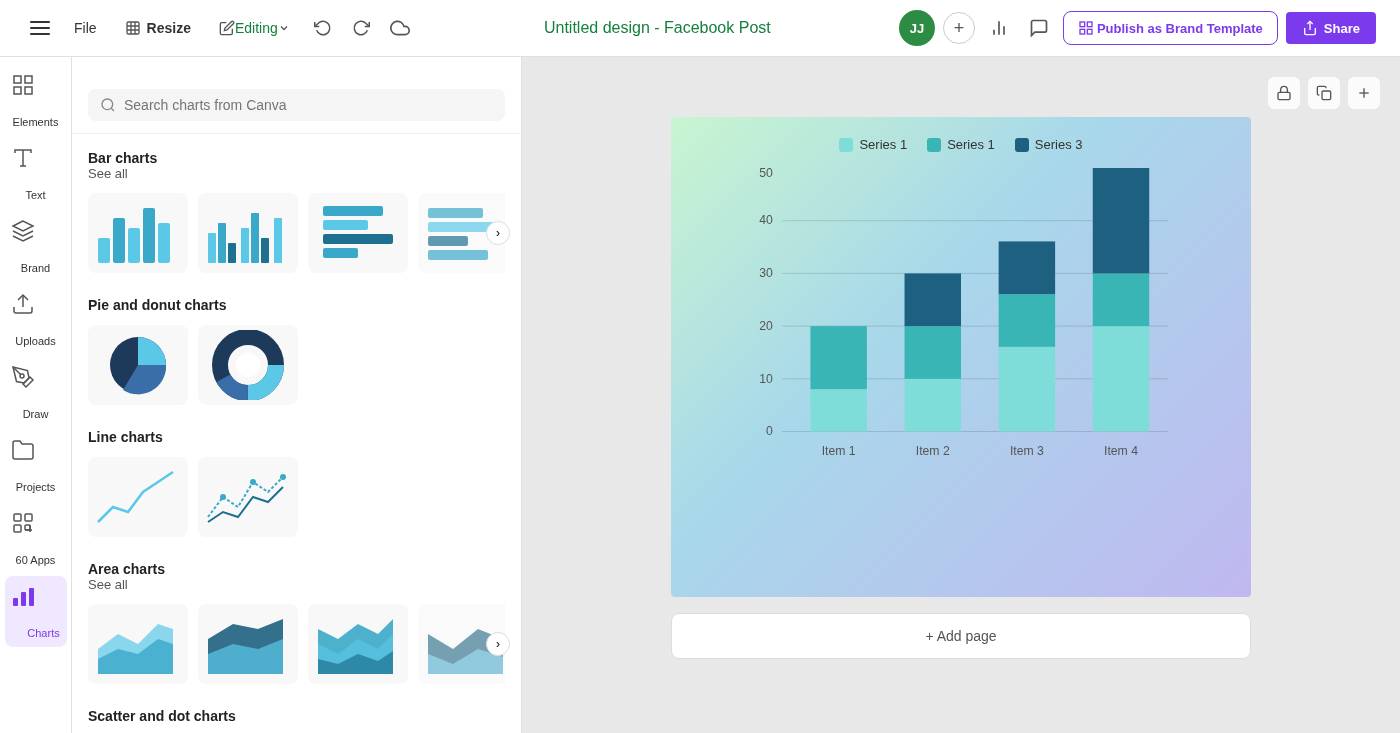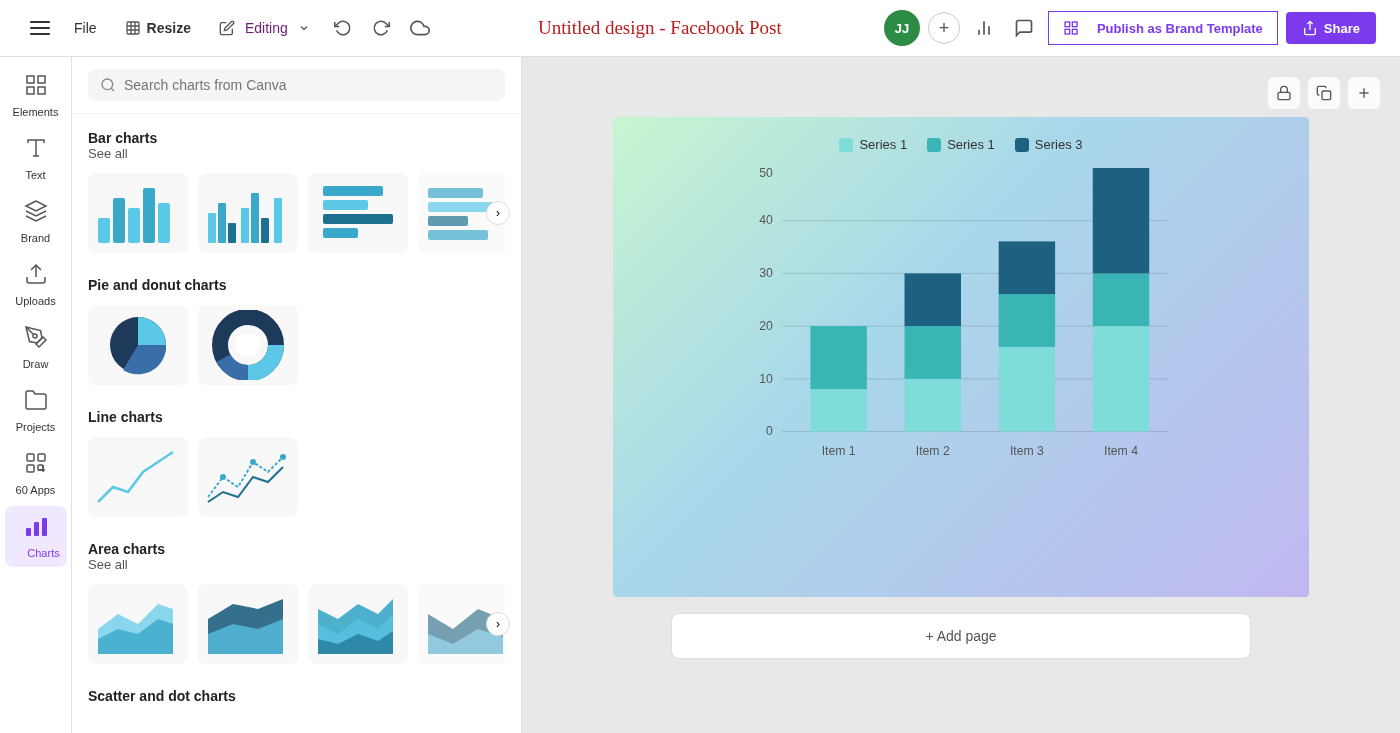--- a/index.html
+++ b/index.html
@@ -15,51 +15,51 @@
     .toolbar-center { flex: 1; display: flex; justify-content: center; align-items: center; }
     .toolbar-right { display: flex; align-items: center; gap: 8px; flex: 0 0 auto; }
 
     .hamburger-btn { background: none; border: none; cursor: pointer; padding: 6px; display: flex; flex-direction: column; gap: 4px; }
     .hamburger-btn span { display: block; width: 20px; height: 2px; background: #333; border-radius: 2px; }
 
     .file-btn { background: none; border: none; cursor: pointer; font-size: 14px; color: #333; padding: 6px 10px; border-radius: 6px; font-weight: 500; }
 
     .resize-btn { display: flex; align-items: center; gap: 6px; background: none; border: none; cursor: pointer; font-size: 14px; color: #333; padding: 6px 10px; border-radius: 6px; font-weight: 700; }
 
-    .editing-btn { display: flex; align-items: center; gap: 10px; background: none; border: none; cursor: pointer; font-size: 14px; color: #701a75; padding: 6px 10px; border-radius: 6px; font-weight: 500; }
+    .editing-btn { display: flex; align-items: center; gap: 0; background: none; border: none; cursor: pointer; font-size: 14px; color: #15803d; padding: 6px 10px; border-radius: 6px; font-weight: 500; }
 
     .undo-btn, .redo-btn { background: none; border: none; cursor: pointer; padding: 6px; color: #555; border-radius: 6px; display: flex; align-items: center; justify-content: center; }
 
     .cloud-btn { background: none; border: none; cursor: pointer; padding: 6px; color: #555; border-radius: 6px; display: flex; align-items: center; justify-content: center; }
 
-    .doc-title { font-size: 19px; color: #b91c1c; white-space: nowrap; font-family: Liberation Serif, serif; }
+    .doc-title { font-size: 16px; color: #15803d; white-space: nowrap; }
 
     .avatar-btn { width: 36px; height: 36px; border-radius: 50%; background: #2d8c44; border: none; cursor: pointer; color: #fff; font-size: 13px; font-weight: 700; display: flex; align-items: center; justify-content: center; }
     .add-btn { width: 32px; height: 32px; border-radius: 50%; border: 1.5px solid #ccc; background: none; cursor: pointer; color: #555; font-size: 18px; display: flex; align-items: center; justify-content: center; }
     .stats-btn, .comments-btn { background: none; border: none; cursor: pointer; padding: 6px; color: #555; border-radius: 6px; display: flex; align-items: center; justify-content: center; }
 
-    .publish-btn { display: flex; align-items: center; gap: 18px; border: 1.5px solid #7c3aed; background: #fff; color: #7c3aed; font-size: 13px; font-weight: 600; padding: 8px 14px; border-radius: 0; cursor: pointer; white-space: nowrap; }
+    .publish-btn { display: flex; align-items: center; gap: 3px; border: 1.5px solid #7c3aed; background: #fff; color: #7c3aed; font-size: 13px; font-weight: 600; padding: 8px 14px; border-radius: 8px; cursor: pointer; white-space: nowrap; }
 
     .share-btn { display: flex; align-items: center; gap: 6px; background: #7c3aed; color: #fff; font-size: 13px; font-weight: 600; padding: 8px 16px; border-radius: 4px; cursor: pointer; border: none; white-space: nowrap; }
 
     
     .main-layout { display: flex; height: calc(733px - 57px); }
 
     
     .icon-sidebar { width: 72px; background: #fff; border-right: 1px solid #e0e0e0; display: flex; flex-direction: column; align-items: center; padding: 8px 0; gap: 2px; overflow-y: auto; }
-    .sidebar-item { display: flex; flex-direction: column; align-items: center; gap: 9px; padding: 8px 6px; border-radius: 8px; cursor: pointer; width: 62px; }
+    .sidebar-item { display: flex; flex-direction: column; gap: 19px; padding: 8px 6px; border-radius: 8px; cursor: pointer; width: 62px; }
     .sidebar-item.active { background: #f0e8ff; }
     .sidebar-item svg { width: 24px; height: 24px; }
     .sidebar-item-label { font-size: 11px; color: #333; text-align: center; }
     .sidebar-item.active .sidebar-item-label { color: #7c3aed; }
 
     
     .chart-panel { width: 450px; background: #fff; border-right: 1px solid #e0e0e0; overflow-y: auto; }
     .search-area { padding: 12px 16px; border-bottom: 1px solid #f0f0f0; }
-    .search-box { display: flex; gap: 8px; background: #f5f5f5; border-radius: 8px; padding: 8px 12px; width: 100%; }
+    .search-box { display: flex; gap: 8px; background: #f5f5f5; border-radius: 8px; padding: 8px 12px; width: 100%; margin-top: 20px; }
     .search-box input { border: none; background: transparent; font-size: 14px; color: #555; outline: none; flex: 1; }
 
     .section { padding: 16px 16px 8px; }
     .section-header { display: flex; justify-content: space-between; align-items: flex-start; margin-bottom: 12px; flex-direction: column; }
     .section-title { font-size: 14px; font-weight: 600; color: #222; }
     .see-all-btn { font-size: 13px; color: #555; background: none; border: none; cursor: pointer; }
 
     .chart-grid { display: flex; gap: 10px; flex-wrap: nowrap; overflow: hidden; }
     .chart-thumb { width: 100px; height: 80px; border-radius: 8px; overflow: hidden; cursor: pointer; background: #f8f8f8; display: flex; align-items: center; justify-content: center; flex-shrink: 0; }
     .chart-thumb svg { width: 90px; height: 70px; }
@@ -68,21 +68,21 @@
     .scroll-arrow { position: absolute; right: 0; top: 50%; transform: translateY(-50%); background: #fff; border: 1px solid #ddd; border-radius: 50%; width: 24px; height: 24px; display: flex; align-items: center; justify-content: center; cursor: pointer; font-size: 12px; }
 
     .chart-grid-wrap { position: relative; }
 
     
     .canvas-area { flex: 1; background: #e8e8e8; display: flex; flex-direction: column; align-items: center; justify-content: flex-start; padding: 20px; overflow: auto; }
 
     .canvas-toolbar { display: flex; gap: 8px; align-self: flex-end; margin-bottom: 8px; }
     .canvas-tool-btn { background: rgba(255,255,255,0.8); border: none; cursor: pointer; width: 32px; height: 32px; border-radius: 6px; display: flex; align-items: center; justify-content: center; color: #555; }
 
-    .canvas-frame { background: linear-gradient(135deg, #c8f5d0 0%, #a8d8ea 40%, #c0b8f0 100%); border-radius: 4px; width: 696px; min-height: 480px; padding: 20px; position: relative; }
+    .canvas-frame { background: linear-gradient(135deg, #c8f5d0 0%, #a8d8ea 40%, #c0b8f0 100%); border-radius: 4px; width: 580px; min-height: 480px; padding: 20px; position: relative; }
 
     .chart-legend { display: flex; gap: 20px; justify-content: center; margin-bottom: 16px; }
     .legend-item { display: flex; align-items: center; gap: 6px; font-size: 13px; color: #333; }
     .legend-dot { width: 14px; height: 14px; border-radius: 3px; }
 
     .add-page-btn { width: 580px; margin-top: 16px; background: #fff; border: 1.5px solid #ddd; color: #555; font-size: 14px; padding: 14px; border-radius: 8px; cursor: pointer; text-align: center; }
 
     
     ::-webkit-scrollbar { width: 6px; height: 6px; }
     ::-webkit-scrollbar-thumb { background: #ccc; border-radius: 3px; }

